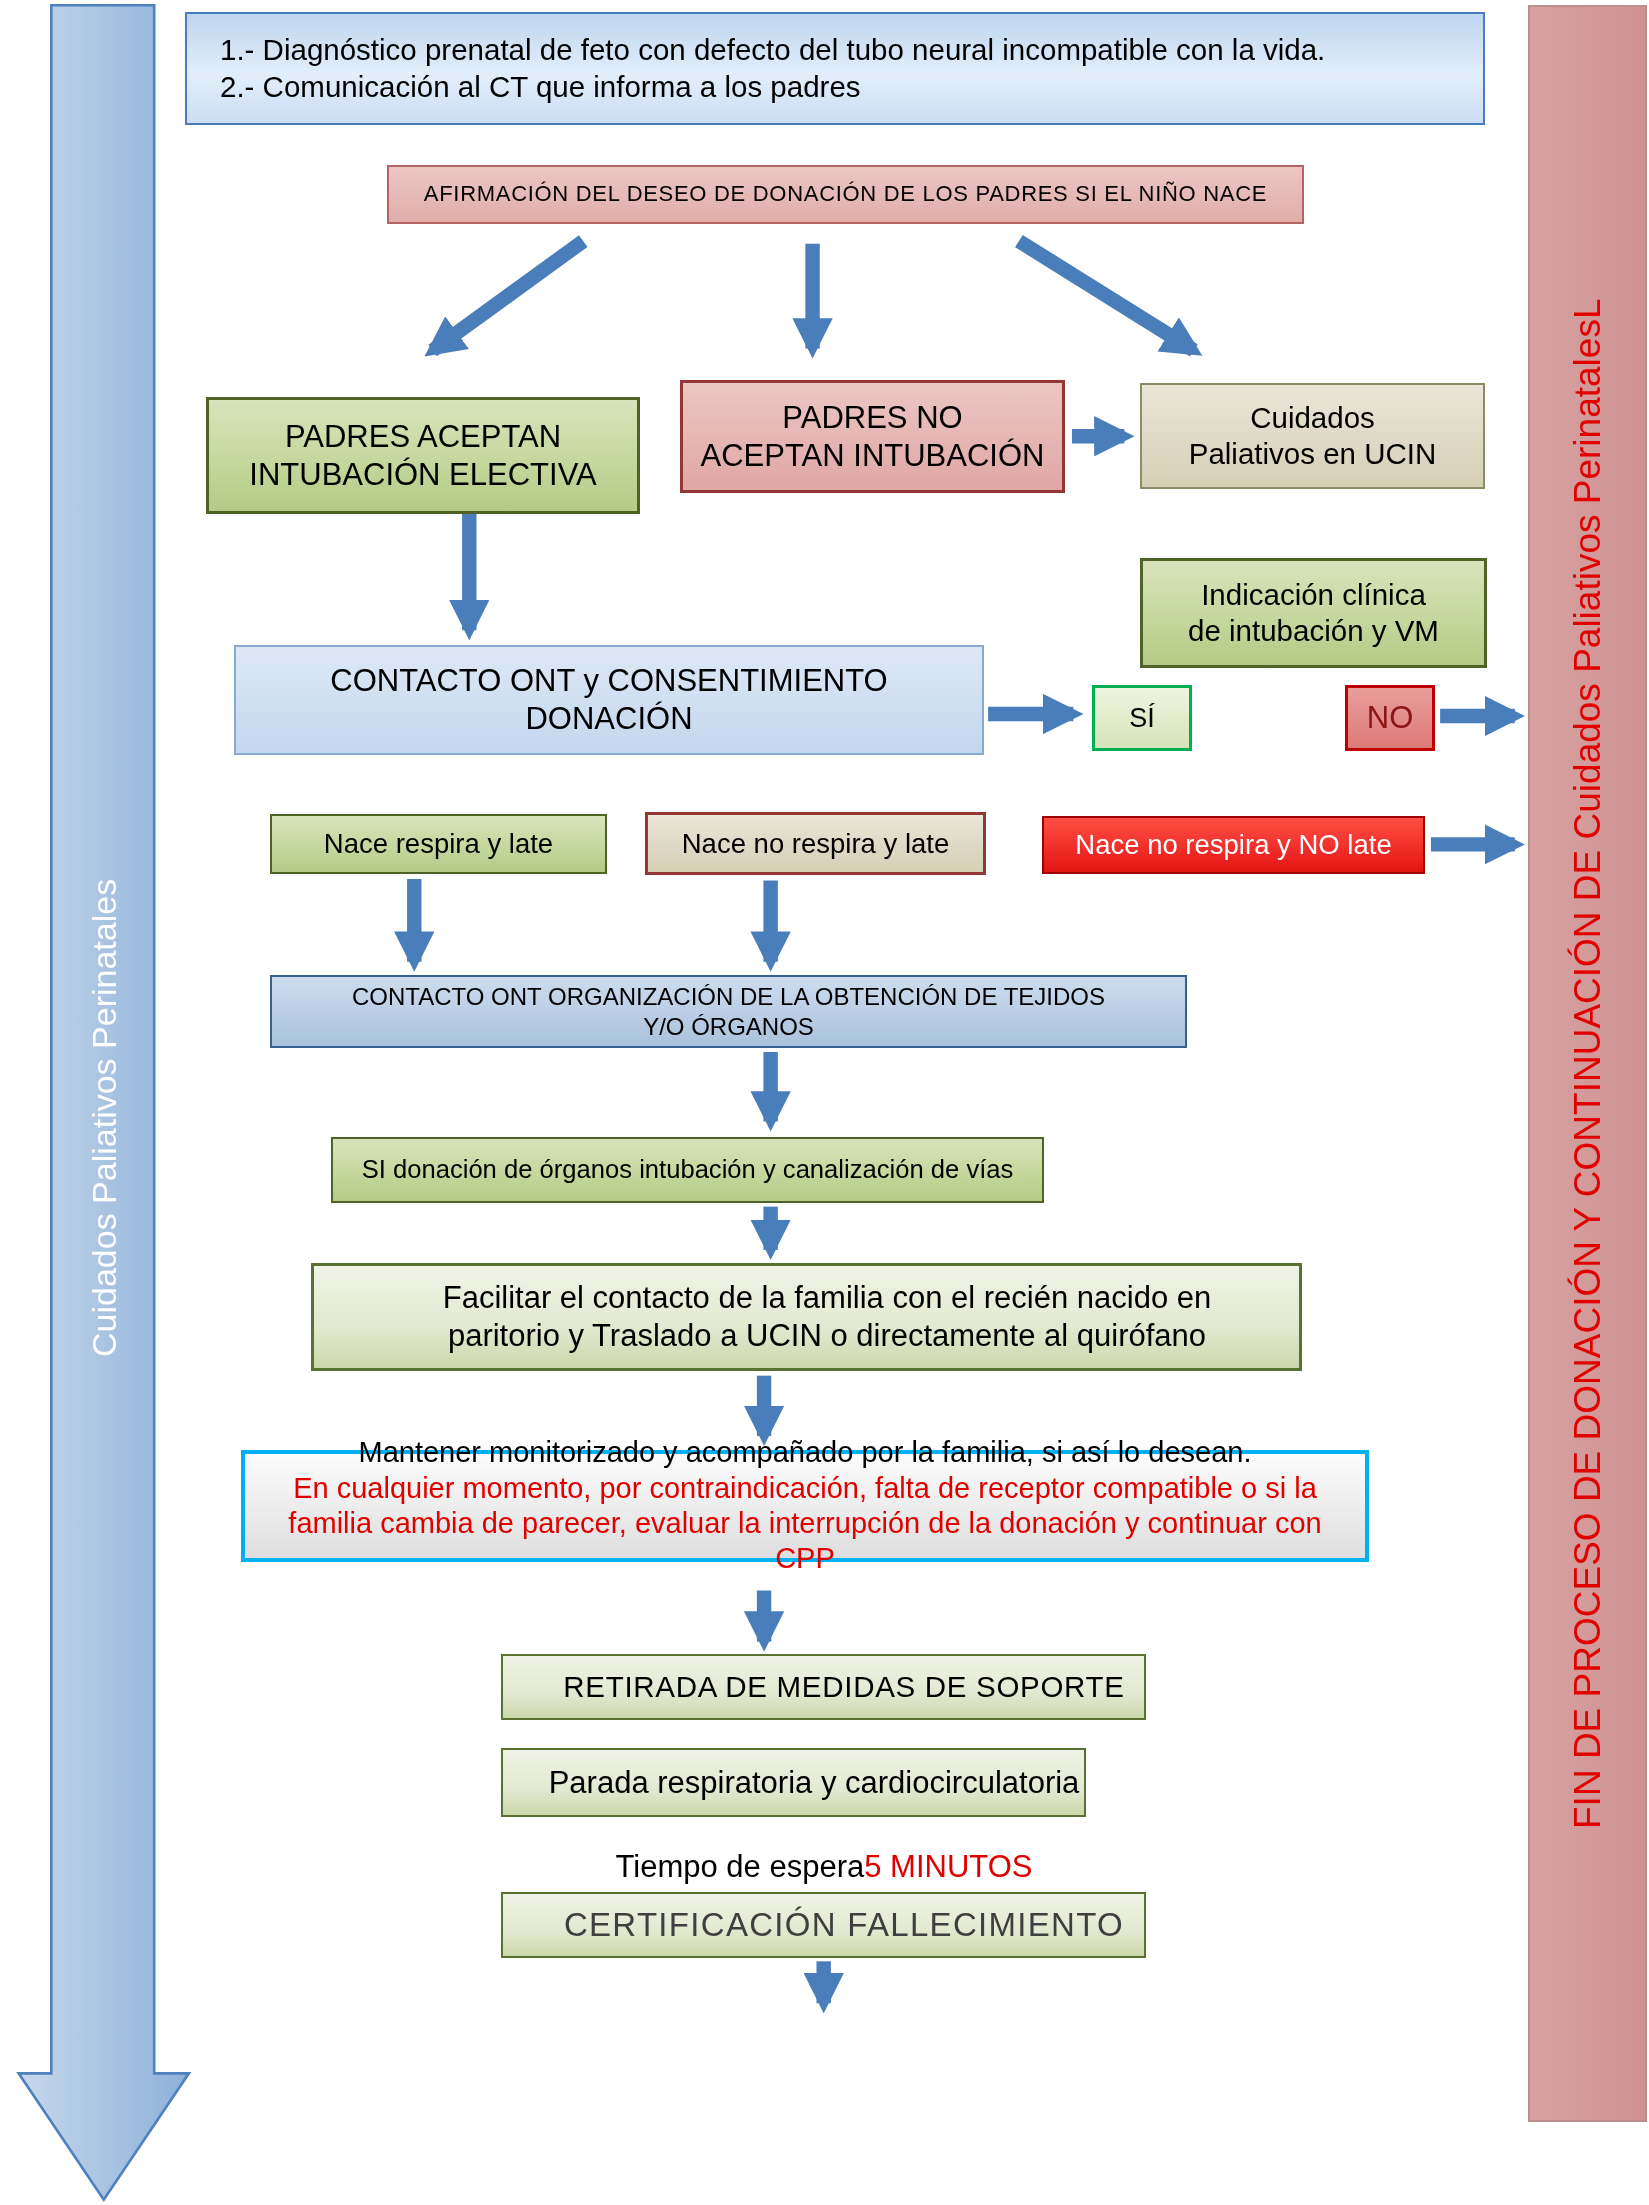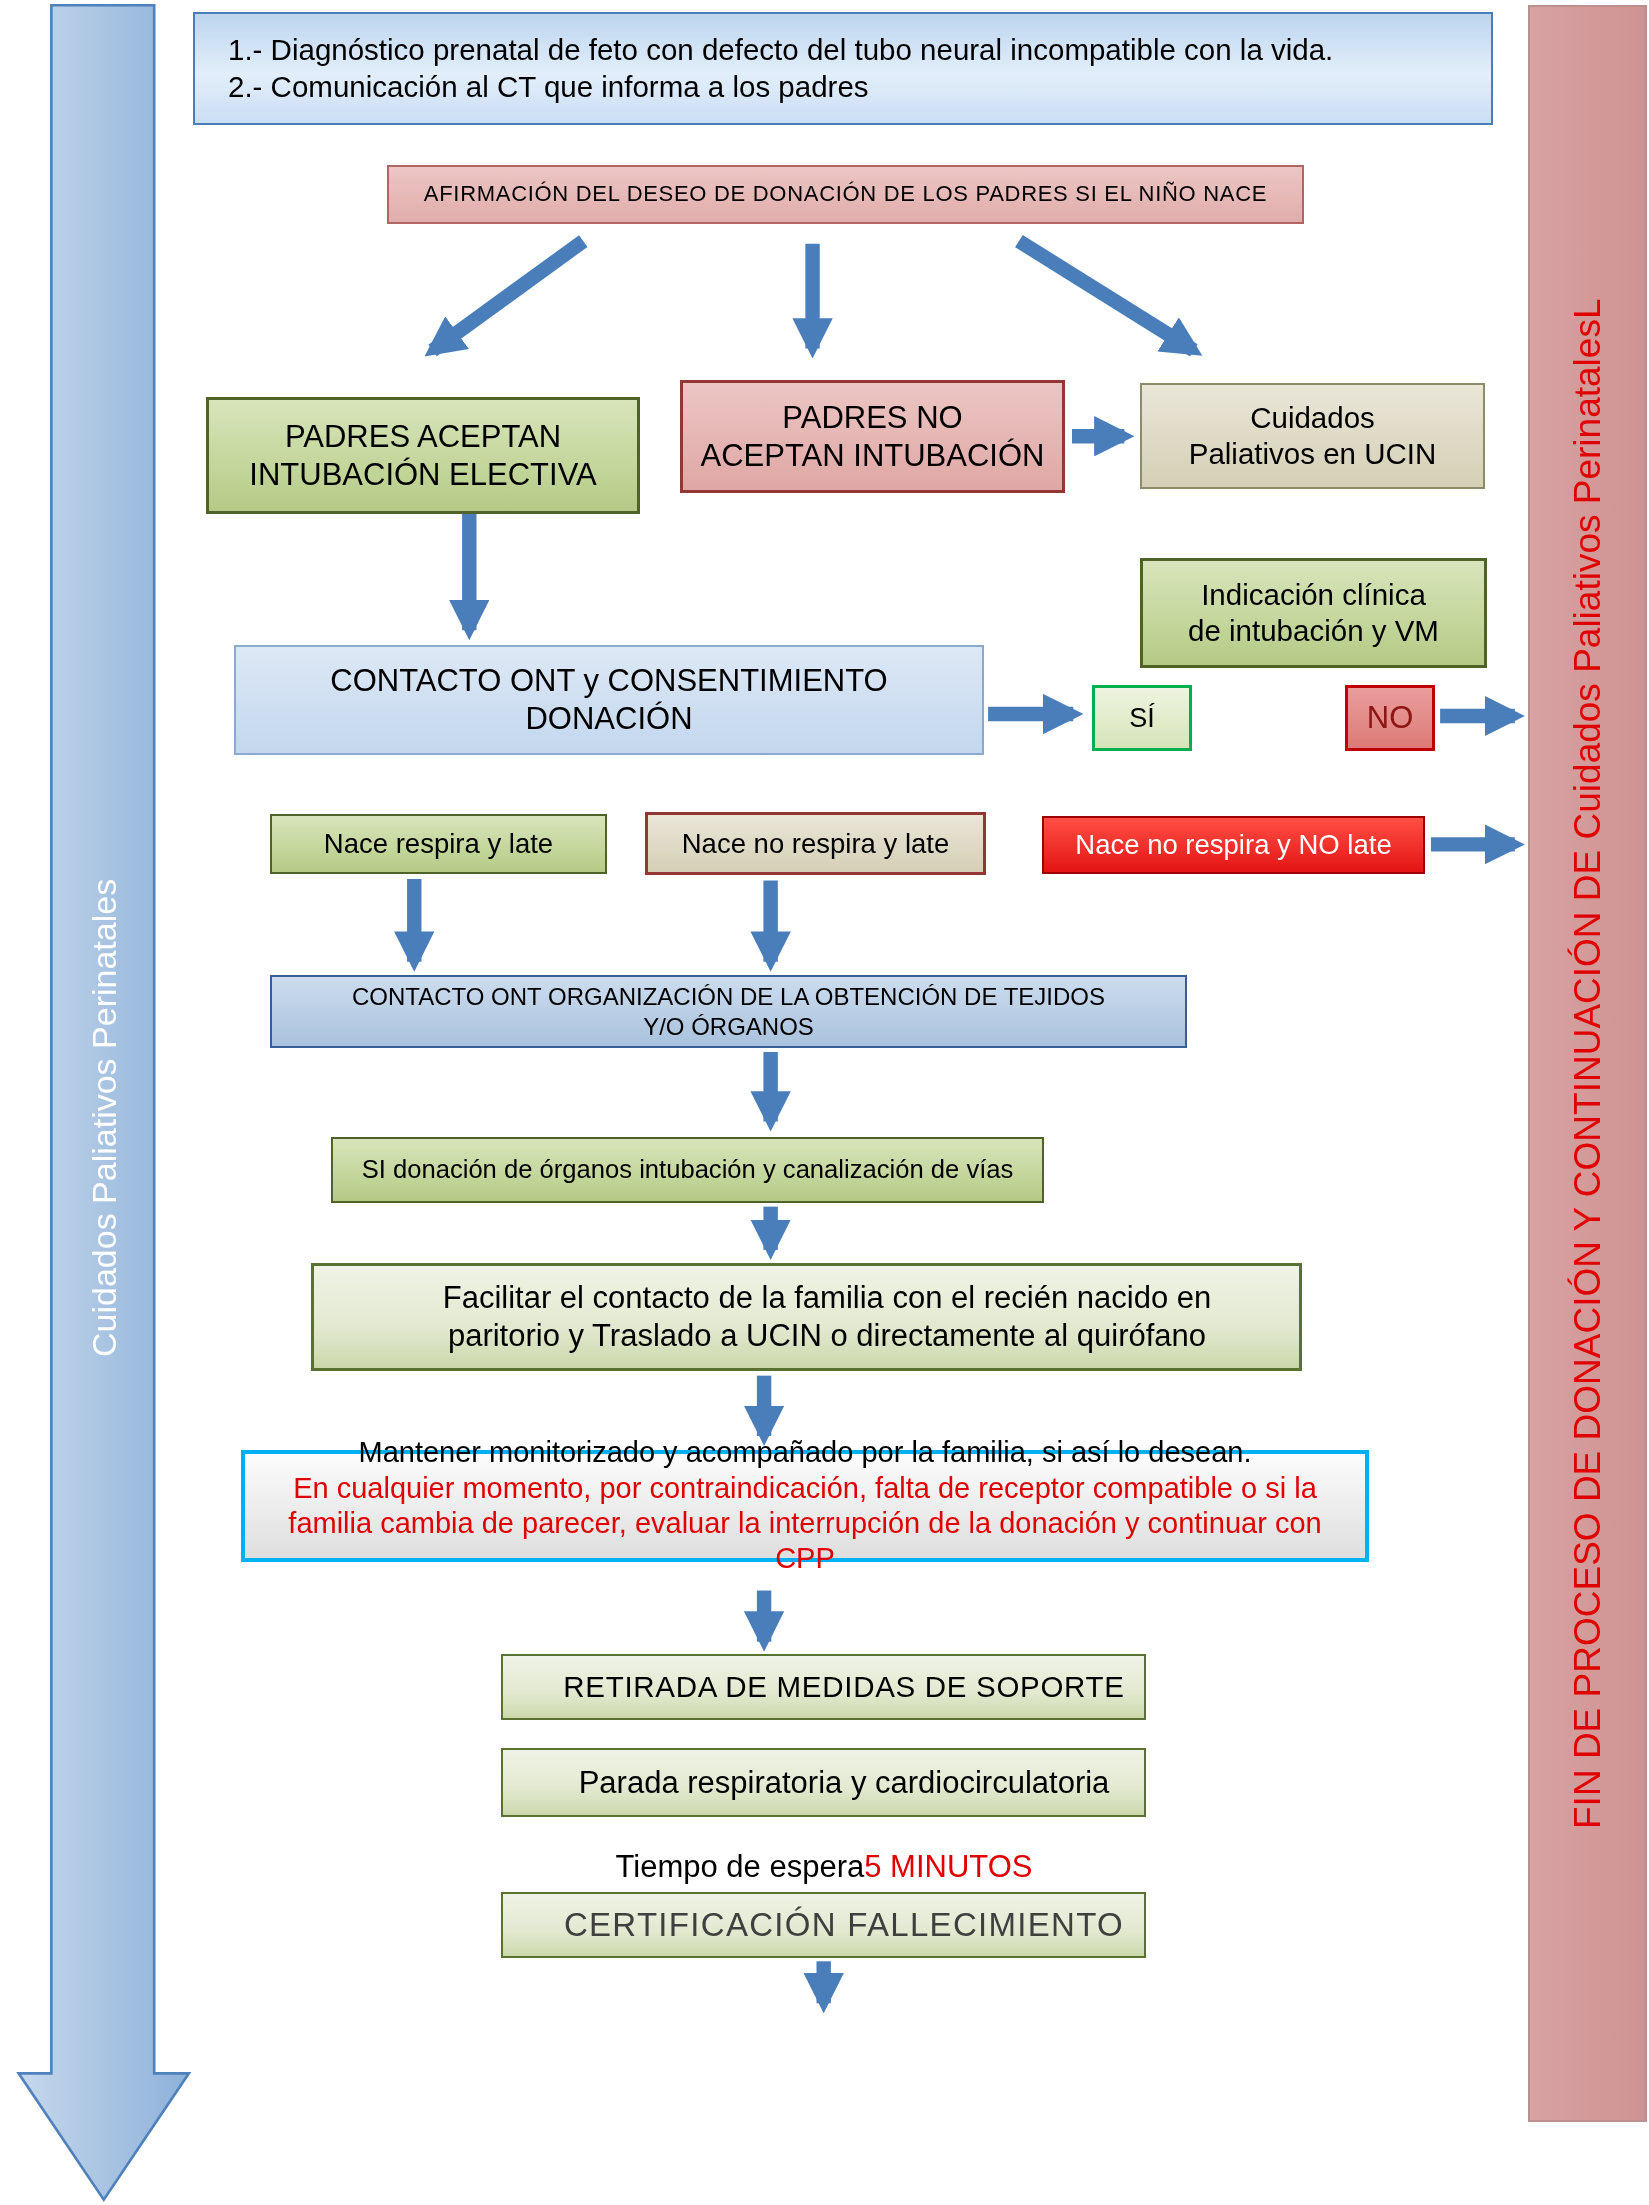--- a/index.html
+++ b/index.html
@@ -21,21 +21,21 @@
     color:#000;
   }
   .box-label { white-space:pre-line; line-height:1.22; }
   .nowrap .box-label { white-space:nowrap; }
 
   
   .intro-box {
     background:linear-gradient(180deg,#bdd5ef 0%, #e2eefa 55%, #cbdef4 100%);
     border:2px solid #4a7ebb;
     align-items:flex-start; text-align:left;
-    padding:18.3px 33px; justify-content:space-between;margin-left:8px;
+    padding:18.3px 33px; justify-content:space-between;
   }
   .pink-box { background:linear-gradient(180deg,#ecc6c4,#e0adab); border:2px solid #b26563; }
   .pink-strong { background:linear-gradient(180deg,#ecc6c4,#dfa7a5); border:3.9px solid #943634; }
   .green-box { background:linear-gradient(180deg,#d8e4bb 0%,#c3d69b 60%,#b4ca85 100%); border:3.3px solid #4f6228; }
   .pale-green-box { background:linear-gradient(180deg,#f0f3e6 0%,#e2e9d0 60%,#ccd8ab 100%); border:2.6px solid #5a7231;padding-left:41px; }
   .tan-box { background:linear-gradient(180deg,#eae6d8,#d5cfb5); border:2px solid #8c8c68; }
   .blue-light-box { background:linear-gradient(180deg,#dde8f5,#c3d7ee); border:2px solid #8aa9cf; }
   .blue-mid-box { background:linear-gradient(180deg,#ccdcee,#a9c2dd); border:2.6px solid #376092; }
   .blue-bottom-box { background:linear-gradient(180deg,#e6edf5,#b9cadd); border:2.6px solid #17375e; }
   .si-box { background:linear-gradient(180deg,#eef4df,#d6e4b9); border:3.3px solid #00b050; }
@@ -177,21 +177,21 @@
 
   <div class="box cyan-box" style="left:241px; top:1450px; width:1128px; height:112px; font-size:29px;">
     <div class="box-label">Mantener monitorizado y acompañado por la familia, si así lo desean.</div>
     <div class="box-label red-text">En cualquier momento, por contraindicación, falta de receptor compatible o si la familia cambia de parecer, evaluar la interrupción de la donación y continuar con CPP</div>
   </div>
 
   <div class="box pale-green-box" style="left:501px; top:1654px; width:645px; height:66px; font-size:29.5px; letter-spacing:0.7px;">
     <div class="box-label">RETIRADA DE MEDIDAS DE SOPORTE</div>
   </div>
 
-  <div class="box pale-green-box" style="left:501px; top:1748px; width:645px; height:69px; font-size:31px;">
+  <div class="box pale-green-box" style="left:501px; top:1748px; width:585px; height:69px; font-size:31px;">
     <div class="box-label">Parada respiratoria y cardiocirculatoria</div>
   </div>
 
   <div class="box" style="left:436px; top:1846px; width:776px; height:41px; font-size:31px; flex-direction:row;">
     <span class="box-label">Tiempo de espera </span>
     <span class="box-label red-text">5 MINUTOS</span>
   </div>
 
   <div class="box pale-green-box dim-text" style="left:501px; top:1892px; width:645px; height:66px; font-size:33px; letter-spacing:1.3px;">
     <div class="box-label">CERTIFICACIÓN FALLECIMIENTO</div>

